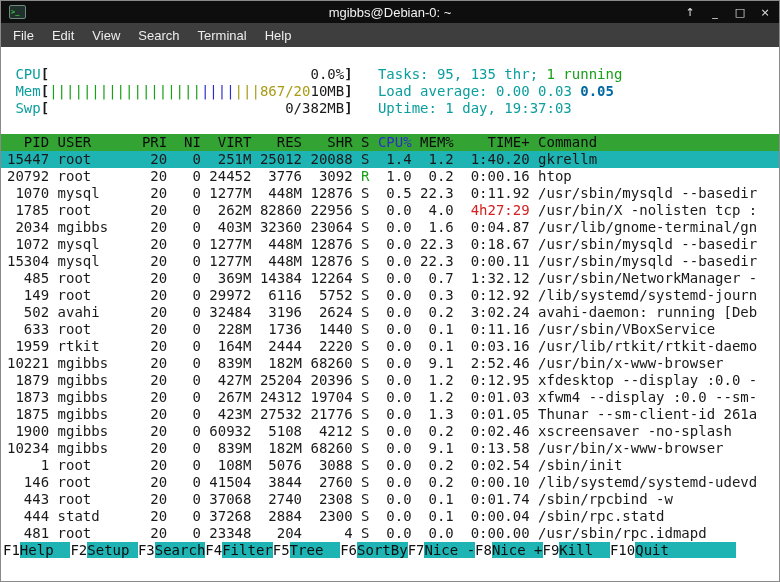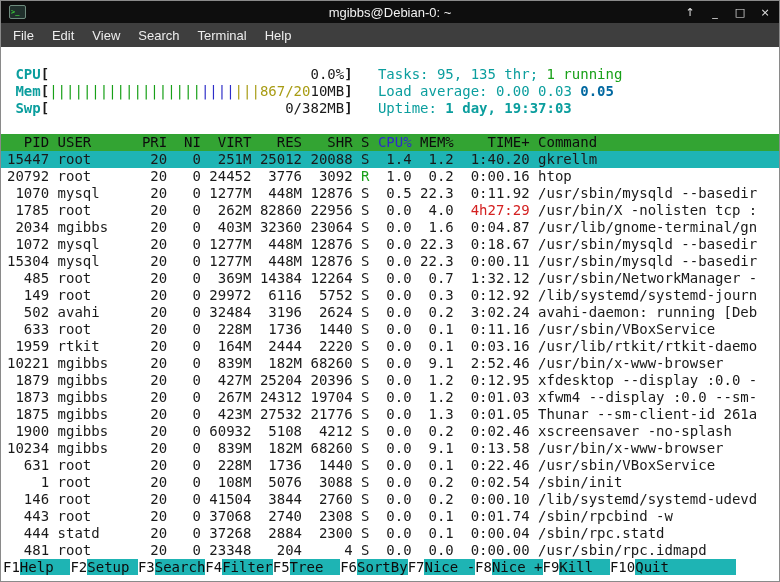--- a/index.html
+++ b/index.html
@@ -26,23 +26,23 @@
   .fkey-bar{padding-left:2px;}
   .fk-key{color:#101010;}
   .fk-label{background:var(--fkey-bg,#1eb4b4);color:#0d0d0d;}
   .c-teal{color:var(--teal,#0b9e9e);}
   .c-green{color:var(--green,#18a018);}
   .c-blue{color:var(--blue,#2d2dc8);}
   .c-yellow{color:var(--yellow,#a89c14);}
   .c-red{color:var(--red,#d42020);}
   .c-text{color:#1a1a1a;margin-top:15px;}
   .c-bold{color:#0369a1;font-weight:bold;}
-  .c-tealbold{color:var(--teal,#0b9e9e);font-weight:bold;}
+  .c-tealbold{color:var(--teal,#0b9e9e);font-weight:normal;}
   .bracket{color:#1a1a1a;font-weight:bold;}
-  .mlabel{color:var(--teal,#0b9e9e);font-weight:bold;text-align:right;}
+  .mlabel{color:var(--teal,#0b9e9e);font-weight:normal;text-align:right;}
 </style>
 </head>
 <body>
 
 <div class="window">
   <div class="titlebar">
     <div class="app-icon">
       <span>&gt;_</span>
     </div>
     <div class="title">mgibbs@Debian-0: ~</div>
@@ -82,21 +82,20 @@
         <div class="row"><span>  149 </span><span>root      </span><span> 20 </span><span>  0 </span><span>29972 </span><span> 6116 </span><span> 5752 </span><span>S </span><span> 0.0 </span><span> 0.3 </span><span> 0:12.92 </span><span>/lib/systemd/systemd-journ</span></div>
         <div class="row"><span>  502 </span><span>avahi     </span><span> 20 </span><span>  0 </span><span>32484 </span><span> 3196 </span><span> 2624 </span><span>S </span><span> 0.0 </span><span> 0.2 </span><span> 3:02.24 </span><span>avahi-daemon: running [Deb</span></div>
         <div class="row"><span>  633 </span><span>root      </span><span> 20 </span><span>  0 </span><span> 228M </span><span> 1736 </span><span> 1440 </span><span>S </span><span> 0.0 </span><span> 0.1 </span><span> 0:11.16 </span><span>/usr/sbin/VBoxService</span></div>
         <div class="row"><span> 1959 </span><span>rtkit     </span><span> 20 </span><span>  0 </span><span> 164M </span><span> 2444 </span><span> 2220 </span><span>S </span><span> 0.0 </span><span> 0.1 </span><span> 0:03.16 </span><span>/usr/lib/rtkit/rtkit-daemo</span></div>
         <div class="row"><span>10221 </span><span>mgibbs    </span><span> 20 </span><span>  0 </span><span> 839M </span><span> 182M </span><span>68260 </span><span>S </span><span> 0.0 </span><span> 9.1 </span><span> 2:52.46 </span><span>/usr/bin/x-www-browser</span></div>
         <div class="row"><span> 1879 </span><span>mgibbs    </span><span> 20 </span><span>  0 </span><span> 427M </span><span>25204 </span><span>20396 </span><span>S </span><span> 0.0 </span><span> 1.2 </span><span> 0:12.95 </span><span>xfdesktop --display :0.0 -</span></div>
         <div class="row"><span> 1873 </span><span>mgibbs    </span><span> 20 </span><span>  0 </span><span> 267M </span><span>24312 </span><span>19704 </span><span>S </span><span> 0.0 </span><span> 1.2 </span><span> 0:01.03 </span><span>xfwm4 --display :0.0 --sm-</span></div>
         <div class="row"><span> 1875 </span><span>mgibbs    </span><span> 20 </span><span>  0 </span><span> 423M </span><span>27532 </span><span>21776 </span><span>S </span><span> 0.0 </span><span> 1.3 </span><span> 0:01.05 </span><span>Thunar --sm-client-id 261a</span></div>
         <div class="row"><span> 1900 </span><span>mgibbs    </span><span> 20 </span><span>  0 </span><span>60932 </span><span> 5108 </span><span> 4212 </span><span>S </span><span> 0.0 </span><span> 0.2 </span><span> 0:02.46 </span><span>xscreensaver -no-splash</span></div>
         <div class="row"><span>10234 </span><span>mgibbs    </span><span> 20 </span><span>  0 </span><span> 839M </span><span> 182M </span><span>68260 </span><span>S </span><span> 0.0 </span><span> 9.1 </span><span> 0:13.58 </span><span>/usr/bin/x-www-browser</span></div>
-        <div class="row"><span>  631 </span><span>root      </span><span> 20 </span><span>  0 </span><span> 228M </span><span> 1736 </span><span> 1440 </span><span>S </span><span> 0.0 </span><span> 0.1 </span><span> 0:22.46 </span><span>/usr/sbin/VBoxService</span></div>
         <div class="row"><span>    1 </span><span>root      </span><span> 20 </span><span>  0 </span><span> 108M </span><span> 5076 </span><span> 3088 </span><span>S </span><span> 0.0 </span><span> 0.2 </span><span> 0:02.54 </span><span>/sbin/init</span></div>
         <div class="row"><span>  146 </span><span>root      </span><span> 20 </span><span>  0 </span><span>41504 </span><span> 3844 </span><span> 2760 </span><span>S </span><span> 0.0 </span><span> 0.2 </span><span> 0:00.10 </span><span>/lib/systemd/systemd-udevd</span></div>
         <div class="row"><span>  443 </span><span>root      </span><span> 20 </span><span>  0 </span><span>37068 </span><span> 2740 </span><span> 2308 </span><span>S </span><span> 0.0 </span><span> 0.1 </span><span> 0:01.74 </span><span>/sbin/rpcbind -w</span></div>
         <div class="row"><span>  444 </span><span>statd     </span><span> 20 </span><span>  0 </span><span>37268 </span><span> 2884 </span><span> 2300 </span><span>S </span><span> 0.0 </span><span> 0.1 </span><span> 0:00.04 </span><span>/sbin/rpc.statd</span></div>
         <div class="row"><span>  481 </span><span>root      </span><span> 20 </span><span>  0 </span><span>23348 </span><span>  204 </span><span>    4 </span><span>S </span><span> 0.0 </span><span> 0.0 </span><span> 0:00.00 </span><span>/usr/sbin/rpc.idmapd</span></div>
       </div>
     <div class="tline fkey-bar" id="fkey-bar"><span class="fk-key">F1</span><span class="fk-label">Help  </span><span class="fk-key">F2</span><span class="fk-label">Setup </span><span class="fk-key">F3</span><span class="fk-label">Search</span><span class="fk-key">F4</span><span class="fk-label">Filter</span><span class="fk-key">F5</span><span class="fk-label">Tree  </span><span class="fk-key">F6</span><span class="fk-label">SortBy</span><span class="fk-key">F7</span><span class="fk-label">Nice -</span><span class="fk-key">F8</span><span class="fk-label">Nice +</span><span class="fk-key">F9</span><span class="fk-label">Kill  </span><span class="fk-key">F10</span><span class="fk-label">Quit        </span></div>
   </div>
 </div>
 

